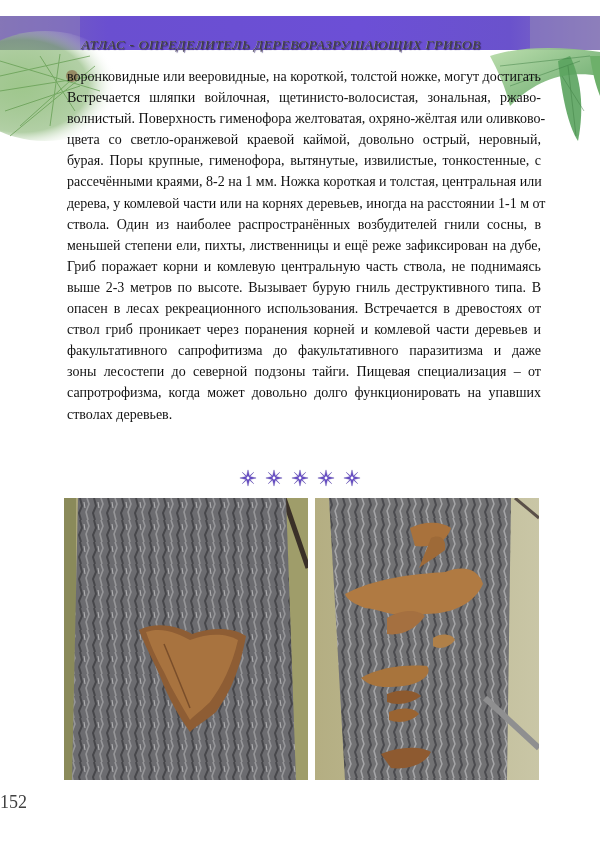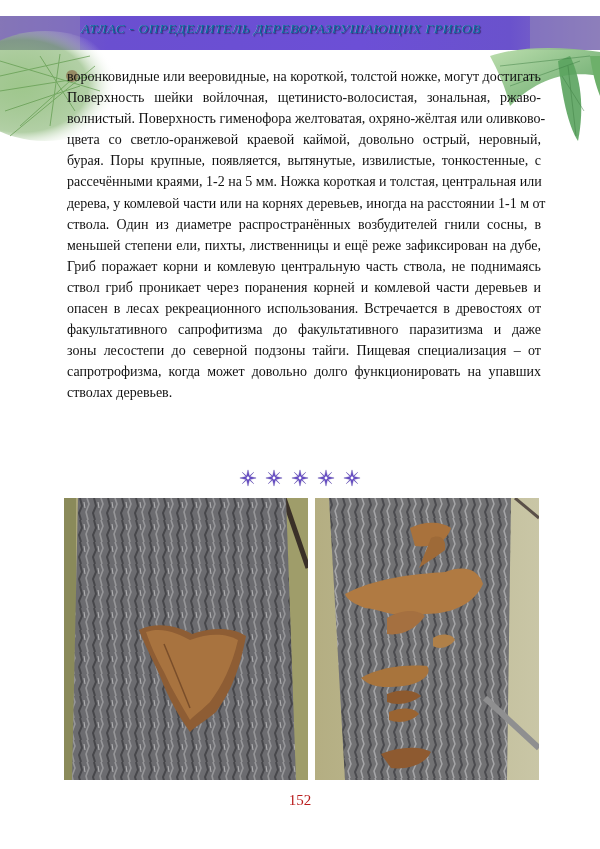--- a/index.html
+++ b/index.html
@@ -3,24 +3,24 @@
 <meta charset="utf-8">
 <style>
   html, body { margin: 0; padding: 0; background: #ffffff; }
   body { width: 600px; height: 849px; position: relative; overflow: hidden; font-family: "Liberation Serif", "DejaVu Serif", serif; }
 
   .header-band {
     position: absolute; left: 0; top: 16px; width: 600px; height: 34px;
     background: linear-gradient(90deg, #7a68b8 0%, #6a4fd0 18%, #6c4fd6 60%, #6a52cc 85%, #8a78c0 100%);
   }
   .header-title {
-    position: absolute; left: 0; top: 12px; width: 556px; height: 34px;
+    position: absolute; left: 0; top: 28px; width: 556px; height: 34px;
     line-height: 34px; text-align: center;
     font-family: "Liberation Serif", serif; font-style: italic; font-size: 13.5px;
-    letter-spacing: 0.6px; color: #0369a1;
+    letter-spacing: 0.6px; color: #404040;
     text-shadow: 1px 1px 1px #3a2a70, -0.5px -0.5px 0 #a59bd0;
     padding-left: 6px; box-sizing: border-box;
   }
 
   
   .pine-left {
     position: absolute; left: 0; top: 16px; width: 140px; height: 140px; pointer-events: none;
   }
   .pine-right {
     position: absolute; right: 0; top: 16px; width: 150px; height: 150px; pointer-events: none;
@@ -38,22 +38,22 @@
   .ornament {
     position: absolute; left: 0; width: 600px; top: 469px; text-align: center; height: 22px;
   }
   .ornament svg { margin: 0 2px; }
 
   .photo { position: absolute; top: 498px; height: 282px; overflow: hidden; }
   .photo-left { left: 64px; width: 244px; }
   .photo-right { left: 315px; width: 224px; }
 
   .page-number {
-    position: absolute; left: 0; width: 600px; top: 792px; text-align: center;
-    font-size: 15px; color: #b91c1c;
+    position: absolute; left: 0; width: 600px; top: 792px; text-align: left;
+    font-size: 18px; color: #404040;
   }
 </style>
 </head>
 <body>
 
 <div class="header-band"></div>
 
 <svg class="pine-left" viewBox="0 0 140 140">
   <defs>
     <radialGradient id="pl" cx="35%" cy="50%" r="60%">
@@ -93,31 +93,32 @@
       <line x1="60" y1="70" x2="130" y2="45"></line>
     <line x1="118" y1="50" x2="126" y2="120"></line>
       <line x1="112" y1="60" x2="134" y2="95"></line>
   </g>
 </svg>
 
 <div class="header-title">АТЛАС - ОПРЕДЕЛИТЕЛЬ ДЕРЕВОРАЗРУШАЮЩИХ  ГРИБОВ</div>
 
 <div class="body-text">
   <span class="line">воронковидные или веeровидные,  на короткой, толстой ножке, могут достигать</span>
-  <span class="line">Поверхность шейки войлочная, щетинисто-волосистая, зональная, ржаво-</span>
+  <span class="line">Встречается шляпки войлочная, щетинисто-волосистая, зональная, ржаво-</span>
   <span class="line">волнистый. Поверхность гименофора желтоватая, охряно-жёлтая или оливково-</span>
   <span class="line">цвета со светло-оранжевой краевой каймой, довольно острый, неровный,</span>
-  <span class="line">бурая. Поры крупные, появляется, вытянутые, извилистые, тонкостенные, с</span>
-  <span class="line">рассечёнными краями, 1-2 на 5 мм. Ножка короткая и толстая, центральная или</span>
+  <span class="line">бурая. Поры крупные, гименофора, вытянутые, извилистые, тонкостенные, с</span>
+  <span class="line">рассечёнными краями, 8-2 на 1 мм. Ножка короткая и толстая, центральная или</span>
   <span class="line">дерева, у комлевой части или на корнях деревьев, иногда на расстоянии 1-1 м от</span>
-  <span class="line">ствола. Один из диаметре распространённых возбудителей гнили сосны, в</span>
+  <span class="line">ствола. Один из наиболее распространённых возбудителей гнили сосны, в</span>
   <span class="line">меньшей степени ели, пихты, лиственницы и ещё реже зафиксирован на дубе,</span>
   <span class="line">Гриб поражает корни и комлевую центральную часть ствола, не поднимаясь</span>
+  <span class="line">выше 2-3 метров по высоте. Вызывает бурую гниль деструктивного типа. В</span>
+  <span class="line">опасен в лесах рекреационного использования. Встречается в древостоях от</span>
   <span class="line">ствол гриб проникает через поранения корней и комлевой части деревьев и</span>
-  <span class="line">опасен в лесах рекреационного использования. Встречается в древостоях от</span>
   <span class="line">факультативного сапрофитизма до факультативного паразитизма и даже</span>
   <span class="line">зоны лесостепи до северной подзоны тайги. Пищевая специализация – от</span>
   <span class="line">сапротрофизма, когда может довольно долго функционировать на упавших</span>
   <span class="line last">стволах деревьев.</span>
 </div>
 
 <div class="ornament">
   <svg width="18" height="18" viewBox="-10 -10 20 20">
       <g fill="#6a4fc8" stroke="#4a35a0" stroke-width="0.4">
         <polygon points="0,-9 1.6,-2.2 6.4,-6.4 2.2,-1.6 9,0 2.2,1.6 6.4,6.4 1.6,2.2 0,9 -1.6,2.2 -6.4,6.4 -2.2,1.6 -9,0 -2.2,-1.6 -6.4,-6.4 -1.6,-2.2"></polygon>

